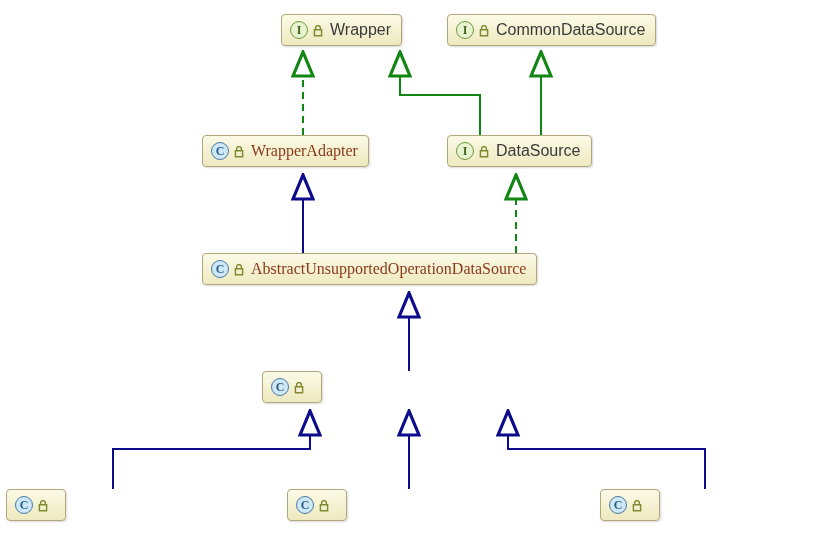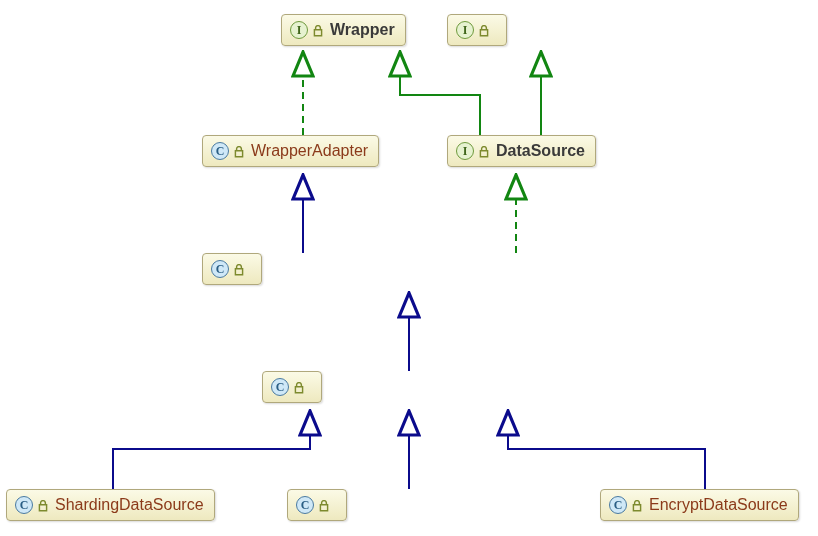--- a/index.html
+++ b/index.html
@@ -46,22 +46,22 @@
     background: #e6f2d0;
     border-color: #6f9a3d;
     color: #40661c;
   }
   .lock-icon {
     width: 12px;
     height: 12px;
     margin-right: 6px;
     margin-top: 1px;
   }
-  .label-interface { color: #3a3a3a; font-weight: bold; }
-  .label-class { color: #8b3a1a; }
+  .label-interface { color: #3a3a3a; }
+  .label-class { color: #8b3a1a; font-family: Liberation Serif, serif; }
 
   svg.connectors {
     position: absolute;
     left: 0; top: 0;
     width: 818px;
     height: 536px;
     pointer-events: none;
   }
 </style>
 </head>
@@ -99,20 +99,21 @@
       <path d="M3,4 V2.5 a2,2 0 0 1 4,0 V4 M2,4 h6 v5 h-6 Z" fill="none" stroke="#7d8a2e" stroke-width="1.2"></path>
     </svg>
   <span class="label-interface">Wrapper</span>
 </div>
 
 <div class="node" style="left:447px; top:14px;">
   <span class="type-icon type-i">I</span>
   <svg class="lock-icon" viewBox="0 0 10 10">
       <path d="M3,4 V2.5 a2,2 0 0 1 4,0 V4 M2,4 h6 v5 h-6 Z" fill="none" stroke="#7d8a2e" stroke-width="1.2"></path>
     </svg>
+  <span class="label-interface">CommonDataSource</span>
 </div>
 
 <div class="node" style="left:202px; top:135px;">
   <span class="type-icon type-c">C</span>
   <svg class="lock-icon" viewBox="0 0 10 10">
       <path d="M3,4 V2.5 a2,2 0 0 1 4,0 V4 M2,4 h6 v5 h-6 Z" fill="none" stroke="#7d8a2e" stroke-width="1.2"></path>
     </svg>
   <span class="label-class">WrapperAdapter</span>
 </div>
 
@@ -122,43 +123,42 @@
       <path d="M3,4 V2.5 a2,2 0 0 1 4,0 V4 M2,4 h6 v5 h-6 Z" fill="none" stroke="#7d8a2e" stroke-width="1.2"></path>
     </svg>
   <span class="label-interface">DataSource</span>
 </div>
 
 <div class="node" style="left:202px; top:253px;">
   <span class="type-icon type-c">C</span>
   <svg class="lock-icon" viewBox="0 0 10 10">
       <path d="M3,4 V2.5 a2,2 0 0 1 4,0 V4 M2,4 h6 v5 h-6 Z" fill="none" stroke="#7d8a2e" stroke-width="1.2"></path>
     </svg>
+  <span class="label-class">AbstractUnsupportedOperationDataSource</span>
 </div>
 
 <div class="node" style="left:262px; top:371px;">
   <span class="type-icon type-c">C</span>
   <svg class="lock-icon" viewBox="0 0 10 10">
       <path d="M3,4 V2.5 a2,2 0 0 1 4,0 V4 M2,4 h6 v5 h-6 Z" fill="none" stroke="#7d8a2e" stroke-width="1.2"></path>
     </svg>
 </div>
 
 <div class="node" style="left:6px; top:489px;">
   <span class="type-icon type-c">C</span>
   <svg class="lock-icon" viewBox="0 0 10 10">
       <path d="M3,4 V2.5 a2,2 0 0 1 4,0 V4 M2,4 h6 v5 h-6 Z" fill="none" stroke="#7d8a2e" stroke-width="1.2"></path>
     </svg>
-  <span class="label-class">ShardingDataSource</span>
 </div>
 
 <div class="node" style="left:287px; top:489px;">
   <span class="type-icon type-c">C</span>
   <svg class="lock-icon" viewBox="0 0 10 10">
       <path d="M3,4 V2.5 a2,2 0 0 1 4,0 V4 M2,4 h6 v5 h-6 Z" fill="none" stroke="#7d8a2e" stroke-width="1.2"></path>
     </svg>
 </div>
 
 <div class="node" style="left:600px; top:489px;">
   <span class="type-icon type-c">C</span>
   <svg class="lock-icon" viewBox="0 0 10 10">
       <path d="M3,4 V2.5 a2,2 0 0 1 4,0 V4 M2,4 h6 v5 h-6 Z" fill="none" stroke="#7d8a2e" stroke-width="1.2"></path>
     </svg>
-  <span class="label-class">EncryptDataSource</span>
 </div>
 
 </body></html>

